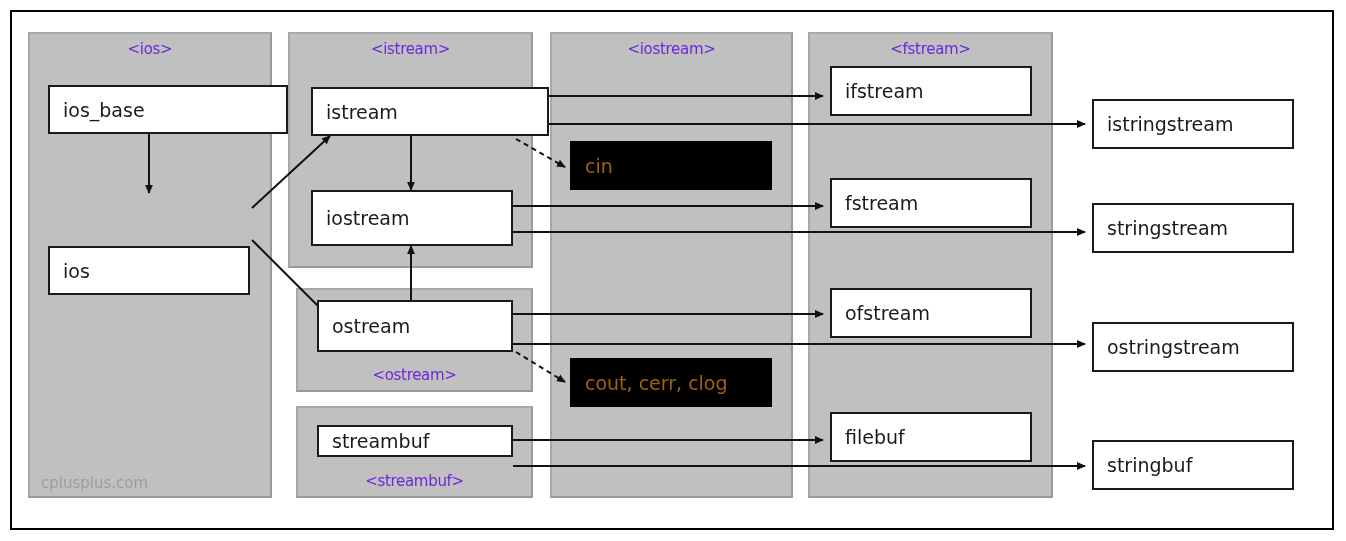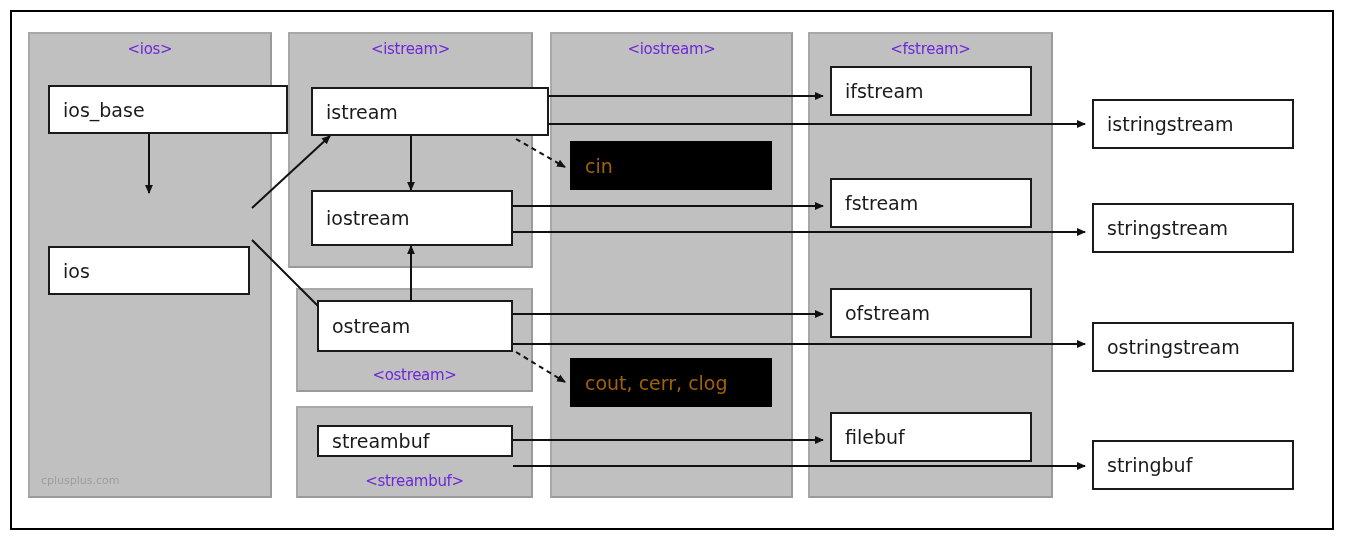--- a/index.html
+++ b/index.html
@@ -83,21 +83,21 @@
     position: absolute;
     left: 0;
     top: 0;
     width: 1346px;
     height: 541px;
     pointer-events: none;
   }
 
   .watermark {
     position: absolute;
-    font-size: 11px;
+    font-size: 15px;
     color: #9d9d9d;
     white-space: nowrap;
     letter-spacing: 0px;
   }
 </style>
 </head>
 <body>
 
 <div id="diagram">
 

